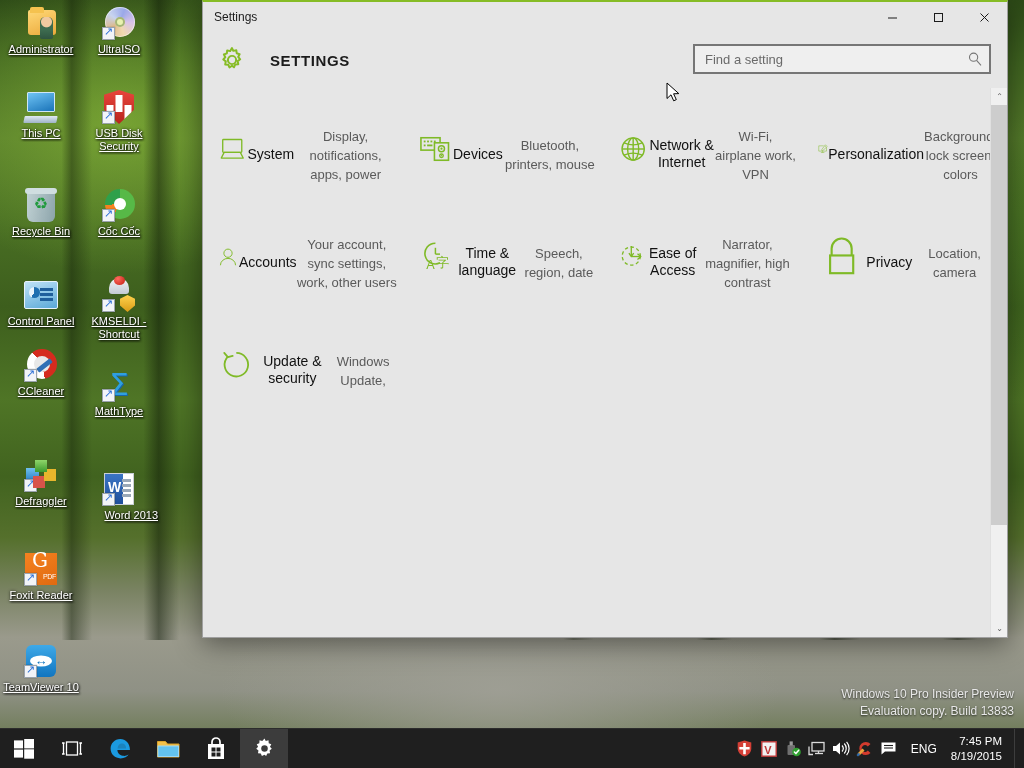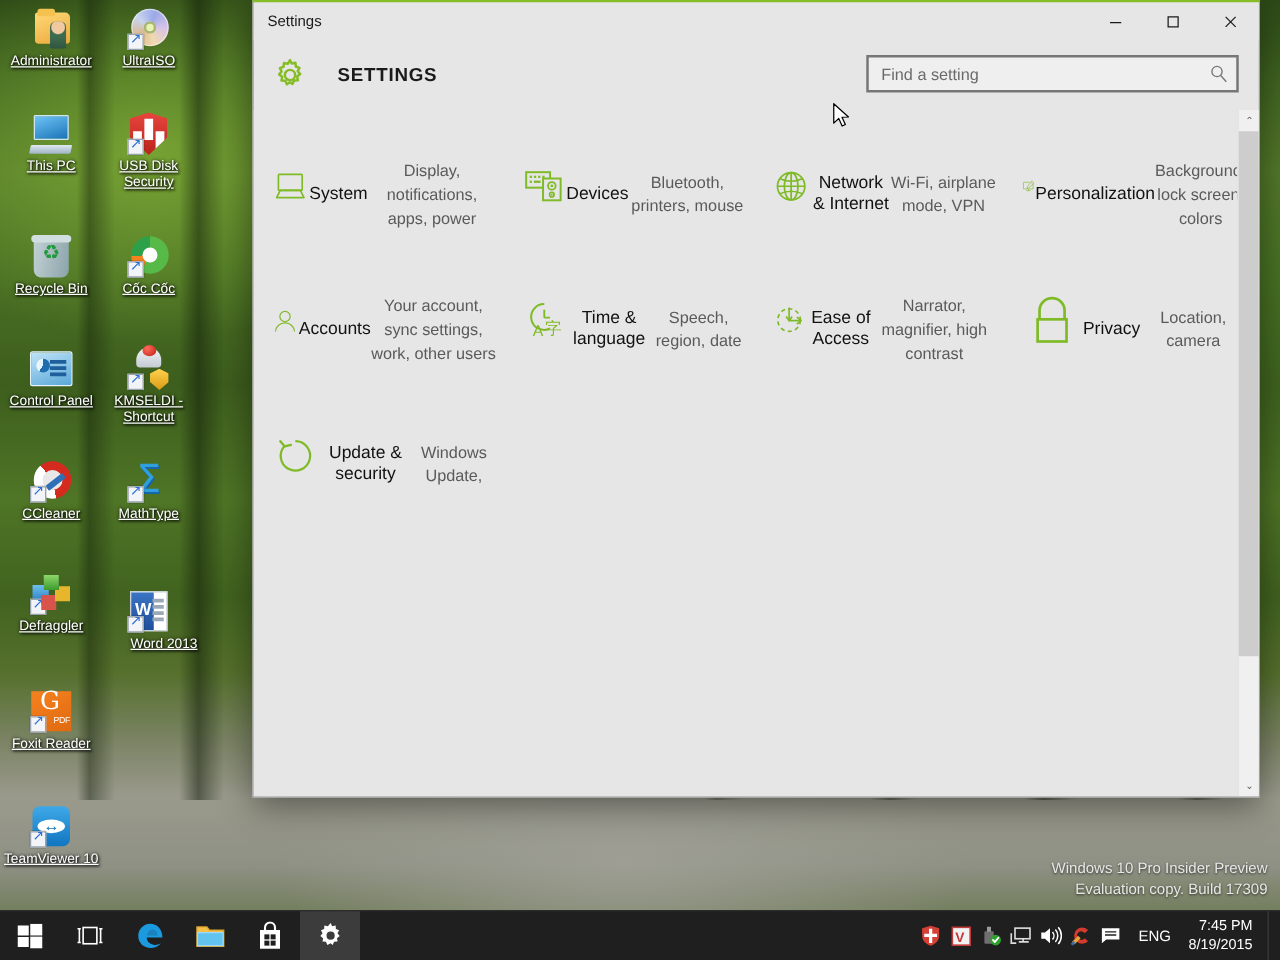--- a/index.html
+++ b/index.html
@@ -298,21 +298,21 @@
   </div>
 
   <div class="dicon" style="left:80px; top:278px;">
     <div class="glyph ic-kms">
       <span class="badge"></span>
       <span class="shortcut-arrow"></span>
     </div>
     <span class="lbl">KMSELDI - Shortcut</span>
   </div>
 
-  <div class="dicon" style="left:2px; top:368px;">
+  <div class="dicon" style="left:2px; top:348px;">
     <div class="glyph">
       <div class="ic-ccleaner" style="position:absolute;left:3px;top:1px;width:30px;height:30px;"></div>
       <span class="shortcut-arrow"></span>
     </div>
     <span class="lbl">CCleaner</span>
   </div>
 
   <div class="dicon" style="left:80px; top:368px;">
     <div class="glyph ic-mathtype">
       <span class="shortcut-arrow"></span>
@@ -348,21 +348,21 @@
   <div class="dicon" style="left:2px; top:644px;">
     <div class="glyph">
       <div class="ic-tv" style="position:absolute;left:2px;top:1px;"></div>
       <span class="shortcut-arrow"></span>
     </div>
     <span class="lbl">TeamViewer 10</span>
   </div>
 
   <div id="watermark">
     <div>Windows 10 Pro Insider Preview</div>
-    <div>Evaluation copy. Build 17309</div>
+    <div>Evaluation copy. Build 13833</div>
   </div>
 
   <div id="settings-window">
 
     <div class="titlebar">
       <span class="ttl">Settings</span>
       <div class="caption-btns">
         <div class="cap-btn">
           <svg width="11" height="11" viewBox="0 0 11 11">
               <line x1="1" y1="6" x2="10" y2="6" stroke="#1b1b1b" stroke-width="1"></line>
@@ -433,21 +433,21 @@
           <div class="tile">
             <svg class="tile-icon" viewBox="0 0 64 64">
               <circle cx="32" cy="32" r="22" fill="none" stroke="#7fba27" stroke-width="2.8"></circle>
               <line x1="10" y1="32" x2="54" y2="32" stroke="#7fba27" stroke-width="2.8"></line>
               <line x1="32" y1="10" x2="32" y2="54" stroke="#7fba27" stroke-width="2.8"></line>
               <ellipse cx="32" cy="32" rx="11" ry="22" fill="none" stroke="#7fba27" stroke-width="2.8"></ellipse>
               <path d="M14 20 Q32 28 50 20" fill="none" stroke="#7fba27" stroke-width="2.6"></path>
               <path d="M14 44 Q32 36 50 44" fill="none" stroke="#7fba27" stroke-width="2.6"></path>
             </svg>
             <span class="tile-name">Network &amp; Internet</span>
-            <span class="tile-desc">Wi-Fi, airplane mode, VPN</span>
+            <span class="tile-desc">Wi-Fi, airplane work, VPN</span>
           </div>
 
           <div class="tile">
             <svg class="tile-icon" viewBox="0 0 64 64">
               <path d="M10 14 H38 M10 14 V44 H54 V22" fill="none" stroke="#7fba27" stroke-width="2.8"></path>
               <line x1="32" y1="44" x2="32" y2="52" stroke="#7fba27" stroke-width="2.8"></line>
               <line x1="22" y1="52" x2="42" y2="52" stroke="#7fba27" stroke-width="2.8"></line>
               <path d="M48 8 L58 18 L34 40 L27 41 L28 34 Z" fill="#e6e6e6" stroke="#7fba27" stroke-width="2.8" stroke-linejoin="round"></path>
               <line x1="44" y1="14" x2="52" y2="22" stroke="#7fba27" stroke-width="2.4"></line>
             </svg>

